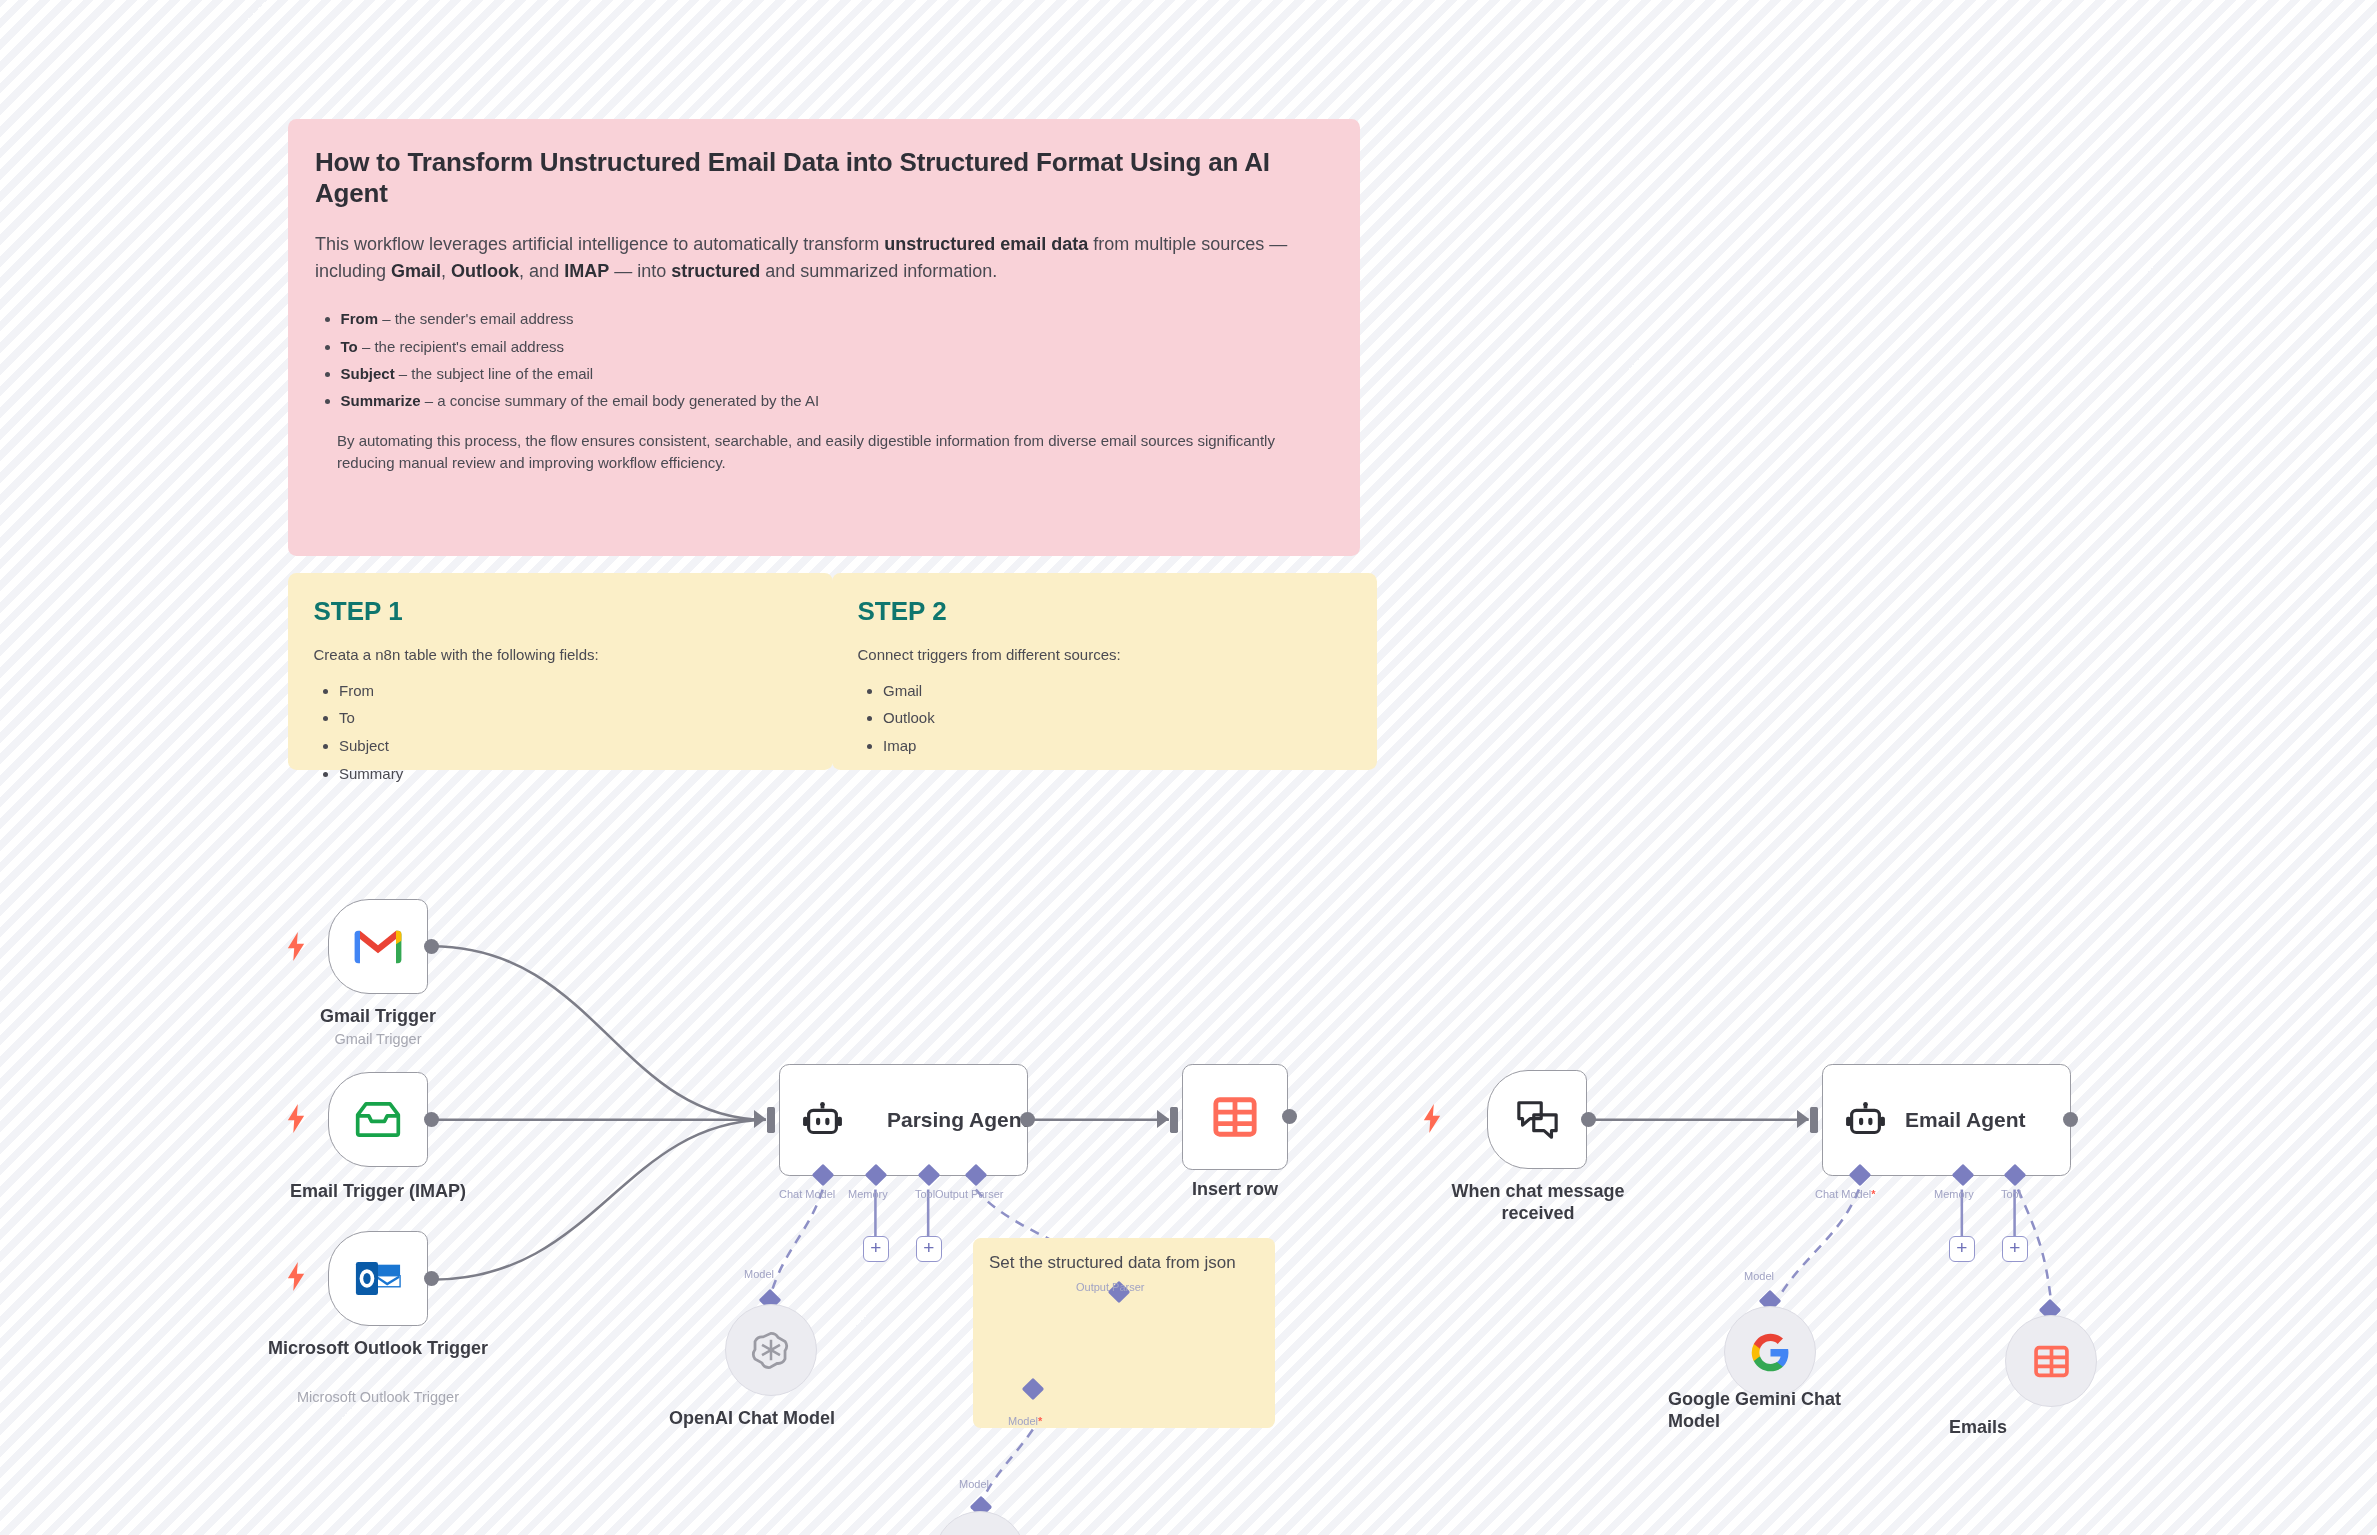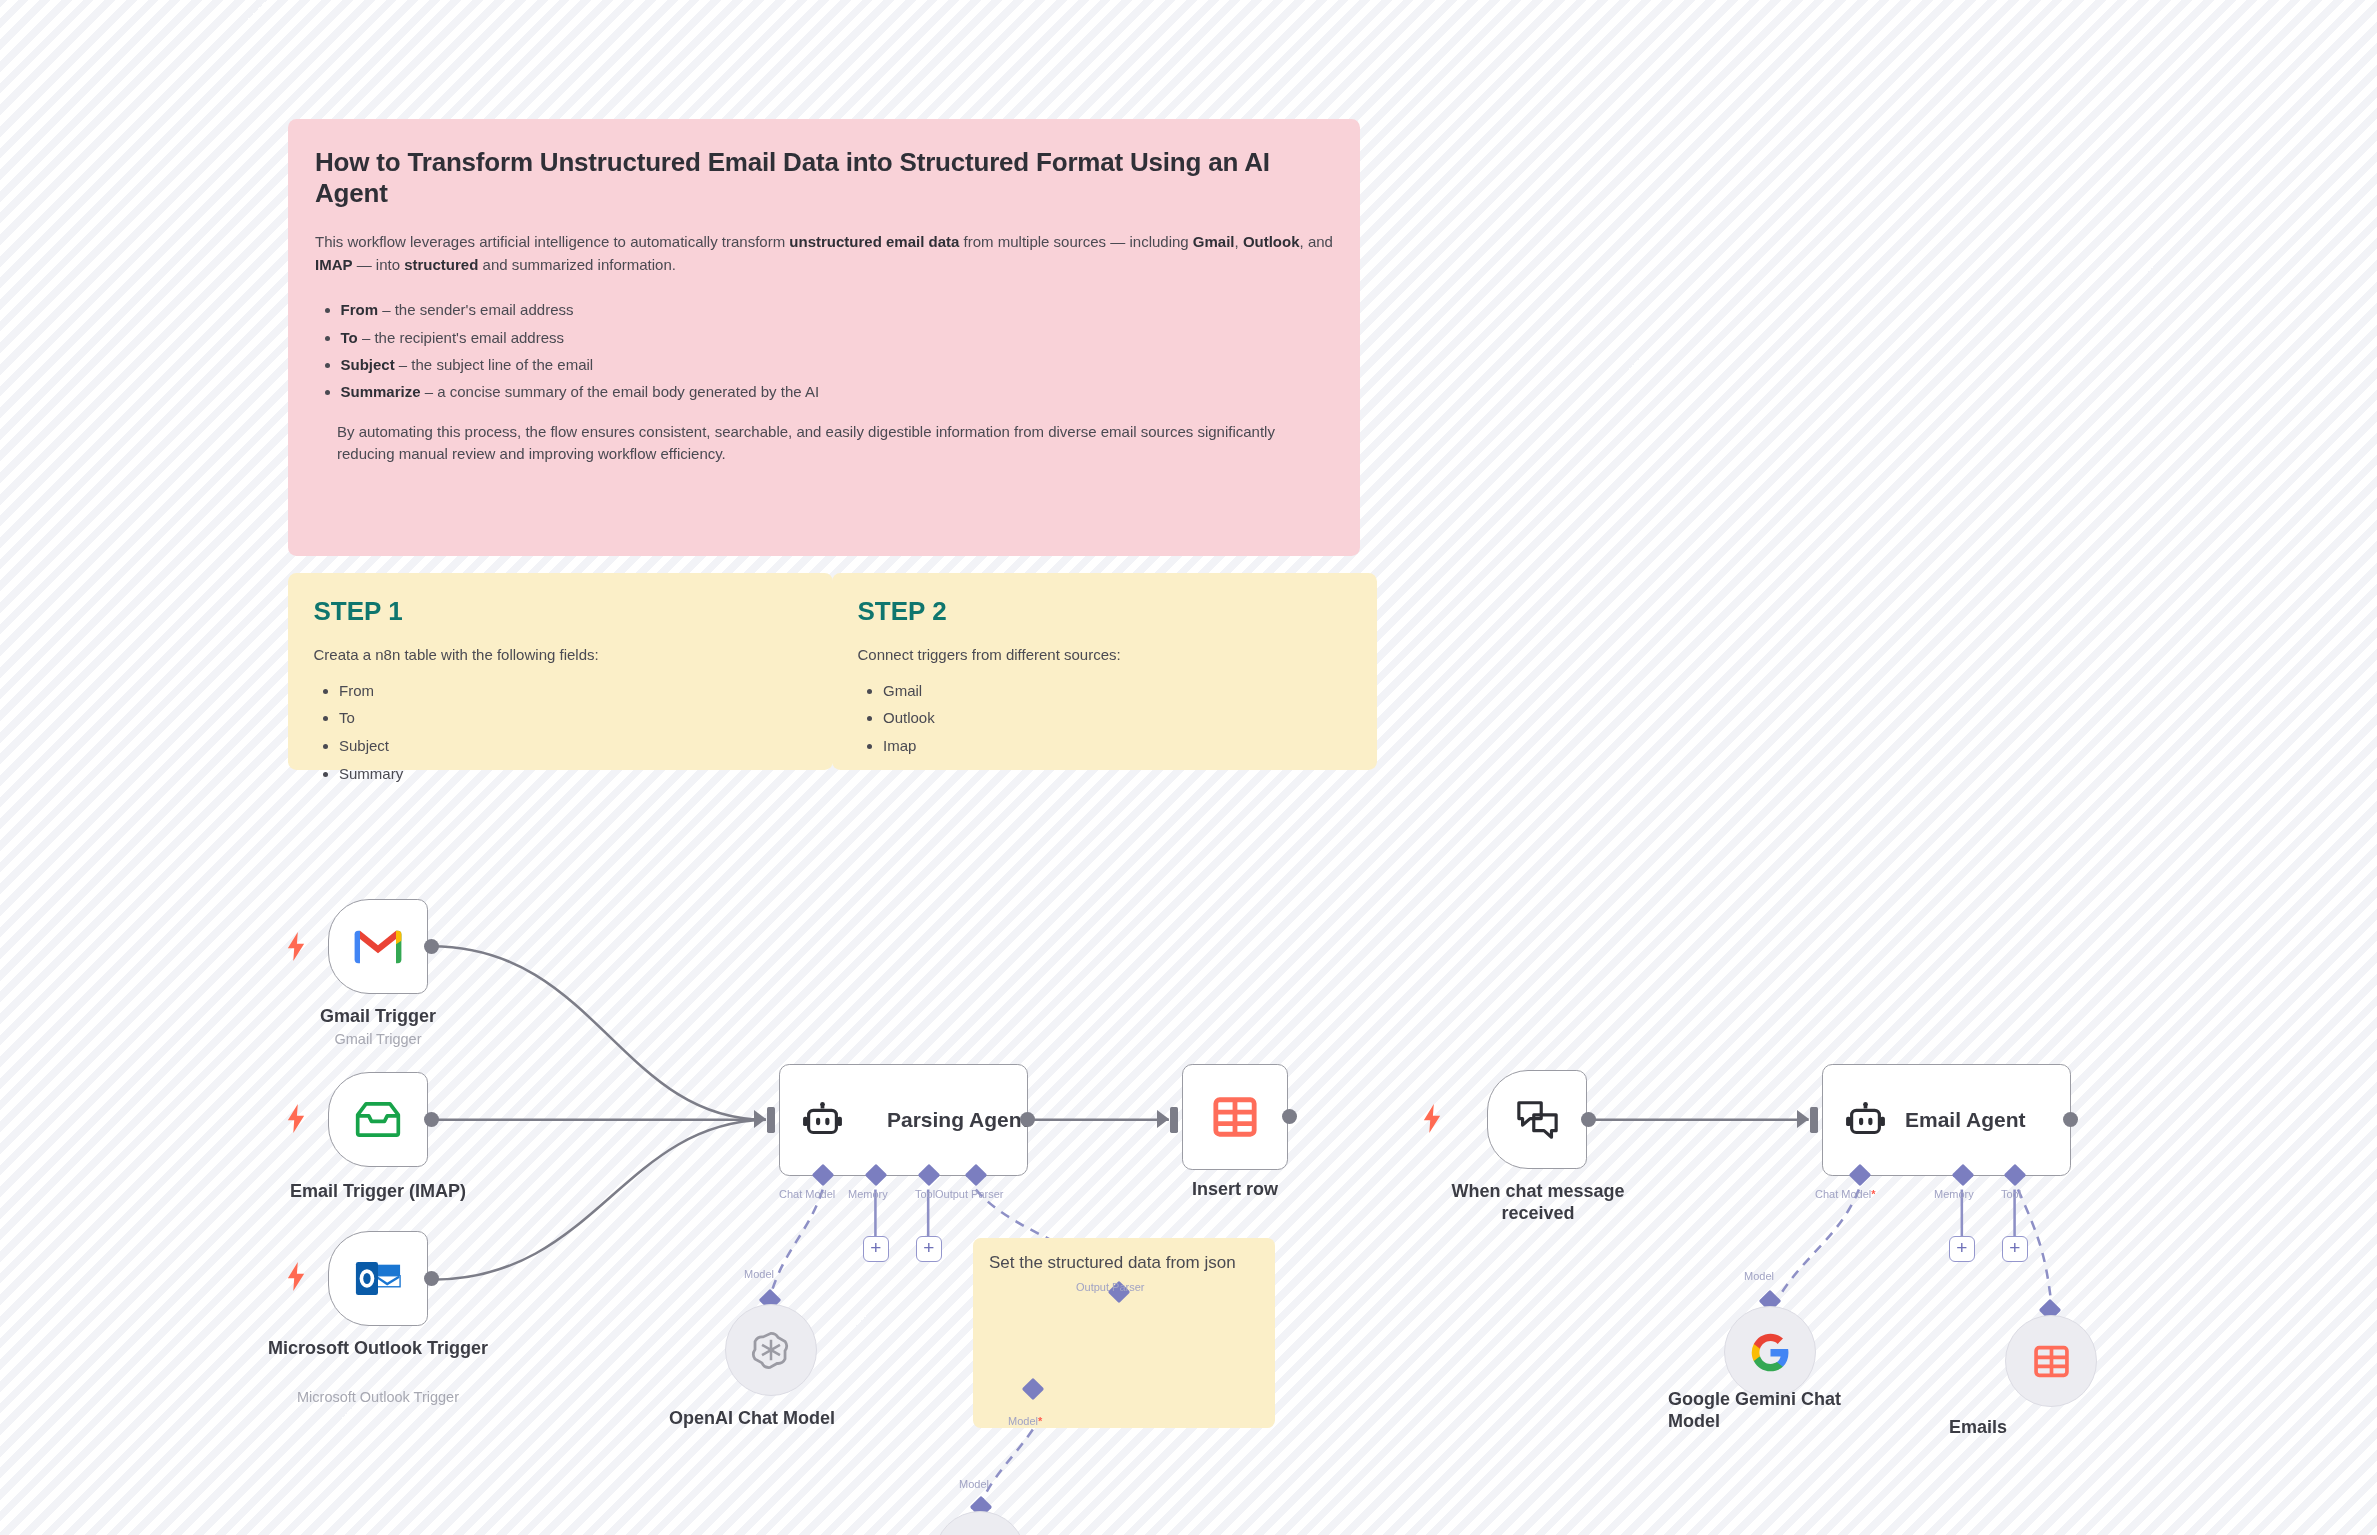--- a/index.html
+++ b/index.html
@@ -40,21 +40,21 @@
     margin: 0 0 22px 0;
     color: #2f3037;
   }
   .step-title {
     font-size: 26px;
     font-weight: bold;
     margin: 4px 0 19px 0;
     color: #0f766e;
   }
   .note-p {
-    font-size: 15px;
+    font-size: 18px;
     line-height: 1.5;
     margin: 0 0 20.4px 0;
     color: #4a4a52;
   }
   .note-p b { font-weight: bold; color: #2f3037; }
   .note-ul {
     margin: 0 0 5.1px 0;
     padding-left: 25.5px;
     list-style: disc;
   }

